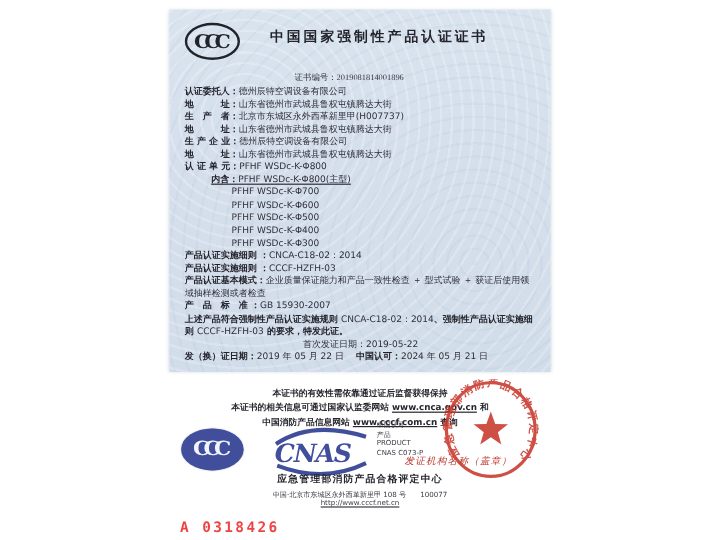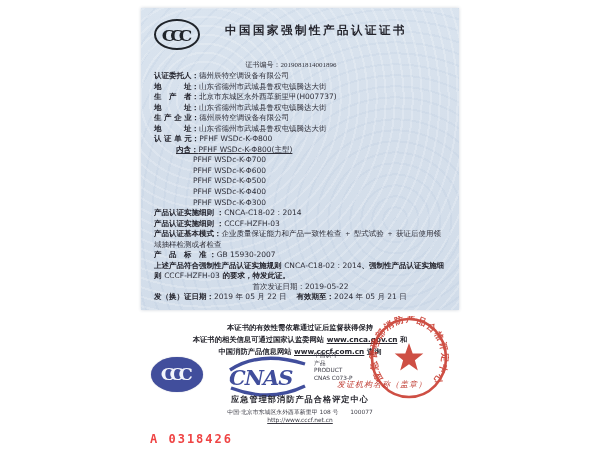--- a/index.html
+++ b/index.html
@@ -137,21 +137,21 @@
     <p class="indent2"><span>PFHF WSDc-K-Φ300</span></p>
 
     <p><span class="lbl">产品认证实施细则 ：</span><span>CNCA-C18-02：2014</span></p>
     <p><span class="lbl">产品认证实施细则 ：</span><span>CCCF-HZFH-03</span></p>
     <p><span class="lbl">产品认证基本模式：</span><span>企业质量保证能力和产品一致性检查 ＋ 型式试验 ＋ 获证后使用领域抽样检测或者检查</span></p>
     <p><span class="lbl">产　品　标　准 ：</span><span>GB 15930-2007</span></p>
 
     <p><span class="lbl">上述产品符合强制性产品认证实施规则 </span><span>CNCA-C18-02：2014</span><span class="lbl">、强制性产品认证实施细则 </span><span>CCCF-HZFH-03</span><span class="lbl"> 的要求，特发此证。</span></p>
 
     <p class="center-line"><span>首次发证日期</span><span>：2019-05-22</span></p>
-    <p><span class="lbl">发（换）证日期：</span><span>2019 年 05 月 22 日</span><span class="gap"></span><span class="lbl">有效期至：</span><span>2024 年 05 月 21 日</span></p>
+    <p><span class="lbl">发（换）证日期：</span><span>2019 年 05 月 22 日</span><span class="gap"></span><span class="lbl">中国认可：</span><span>2024 年 05 月 21 日</span></p>
   </div>
 
   <div class="notices">
     <div>本证书的有效性需依靠通过证后监督获得保持</div>
     <div><span>本证书的相关信息可通过国家认监委网站 </span><span class="link">www.cnca.gov.cn</span><span> 和</span></div>
     <div><span>中国消防产品信息网站 </span><span class="link">www.cccf.com.cn</span><span> 查询</span></div>
   </div>
 
   <div class="ccc-solid">
     <span>CCC</span>

